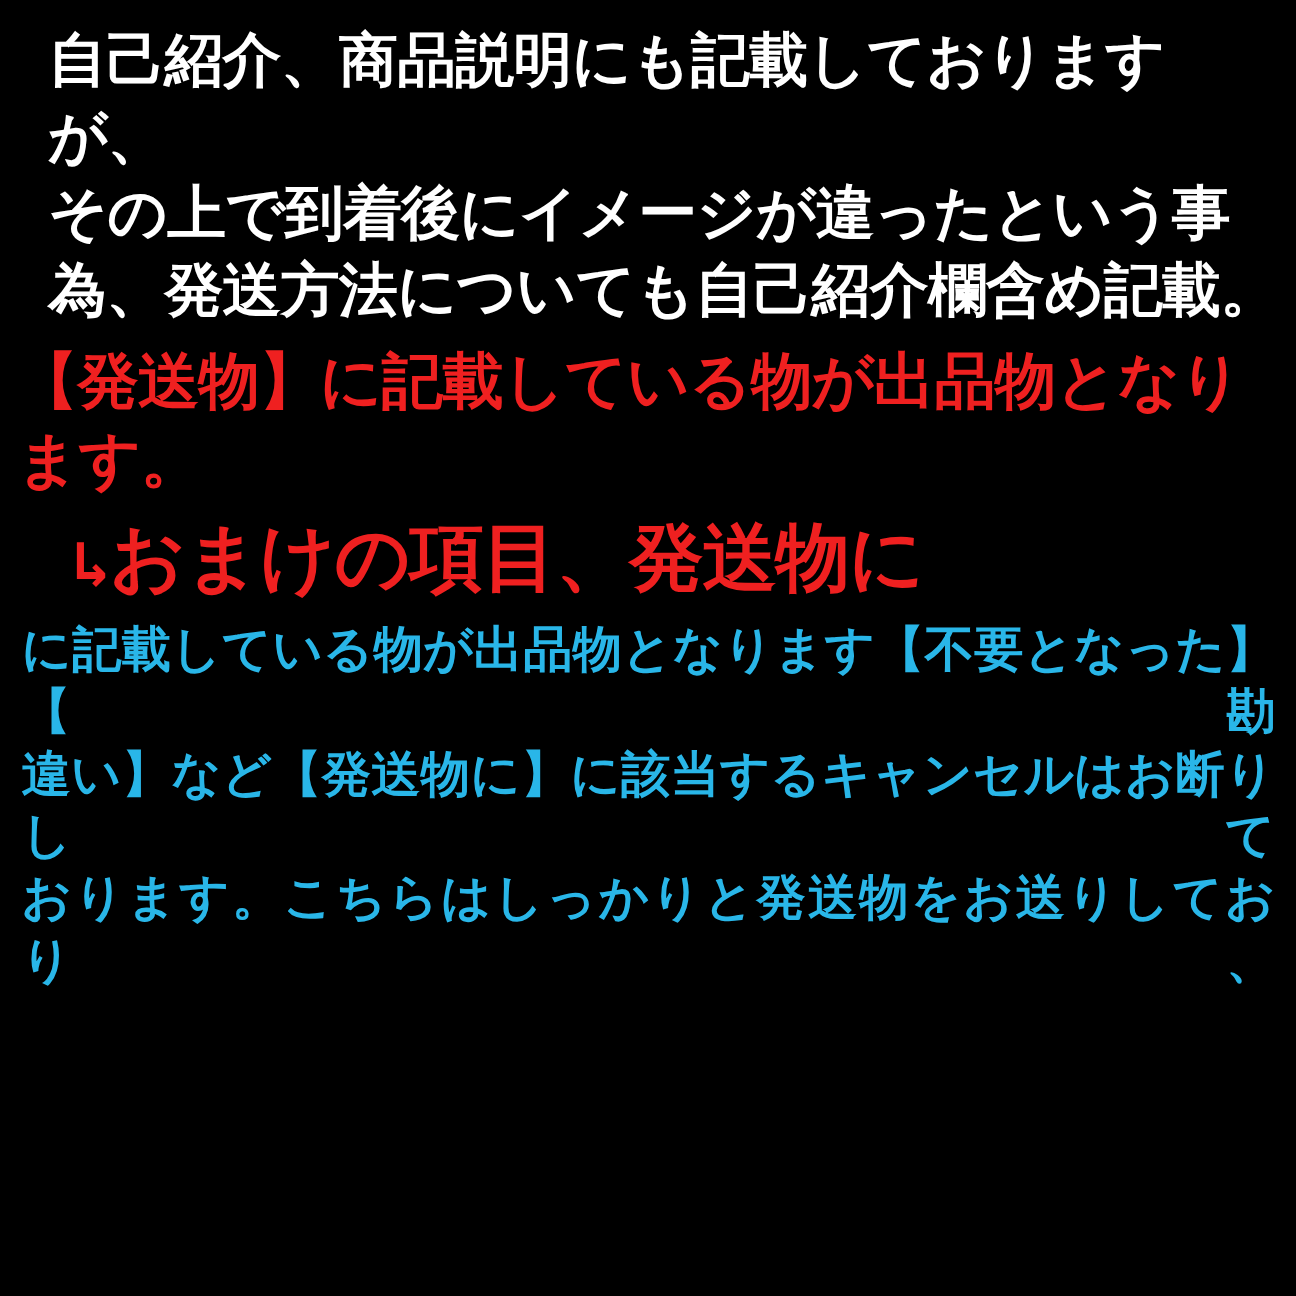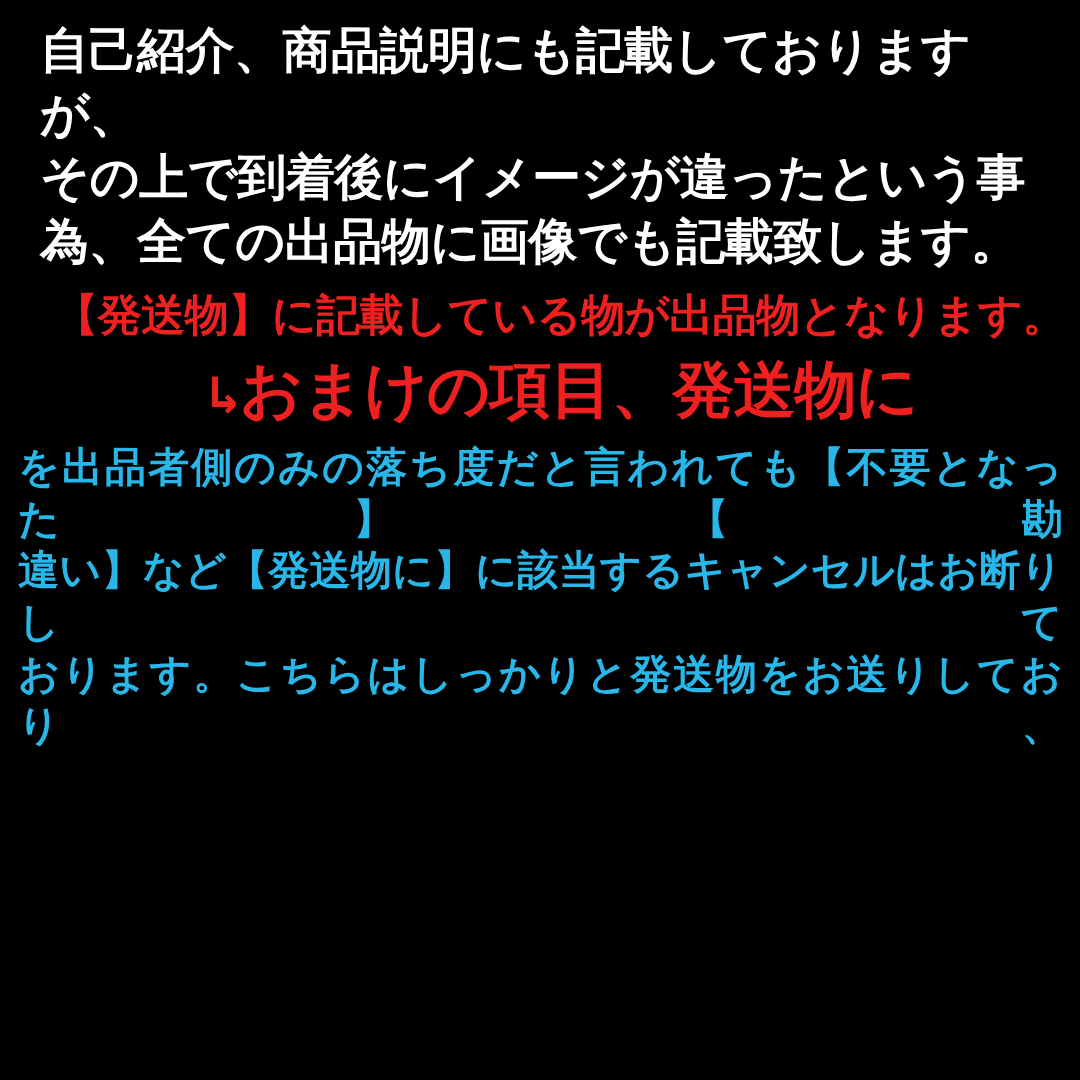--- a/index.html
+++ b/index.html
@@ -32,36 +32,36 @@
     line-height: 1.30;
     letter-spacing: -0.5px;
     text-align: left;
     font-weight: 700;
     padding-left: 26px;
   }
 
   
   .sec-red-line {
     color: #ef2020;
-    font-size: 44px;
+    font-size: 51px;
     line-height: 1.30;
     letter-spacing: -0.5px;
-    text-align: right;
+    text-align: left;
     font-weight: 700;
     margin-top: 12px;
   }
 
   
   .sec-red-big {
     color: #ef2020;
     font-size: 62px;
     line-height: 1.42;
     letter-spacing: -1px;
     font-weight: 700;
-    text-align: center;
+    text-align: left;
     padding-left: 46px;
     margin-top: 4px;
   }
   .sec-red-big .arrow {
     font-size: 54px;
     display: inline-block;
     transform: translateY(2px);
   }
   .sec-red-big .l2 {
     display: block;
@@ -87,29 +87,29 @@
   }
 </style>
 </head>
 <body>
 
 <div id="page">
 
   <div class="block sec-white">
     <div>自己紹介、商品説明にも記載しておりますが、</div>
     <div>その上で到着後にイメージが違ったという事</div>
-    <div>為、全ての出品物に画像でも記載致します。</div>
+    <div>為、発送方法についても自己紹介欄含め記載。</div>
   </div>
 
   <div class="block sec-red-line">【発送物】に記載している物が出品物となります。</div>
 
   <div class="block sec-red-big">
     <span class="arrow">↳</span><span>おまけの項目、発送物に</span>
   </div>
 
   <div class="block sec-cyan">
-    <p>を出品者側のみの落ち度だと言われても【不要となった】【勘</p>
+    <p>に記載している物が出品物となります【不要となった】【勘</p>
     <p>違い】など【発送物に】に該当するキャンセルはお断りして</p>
     <p>おります。こちらはしっかりと発送物をお送りしており、</p>
 
   </div>
 
 </div>
 
 </body></html>

